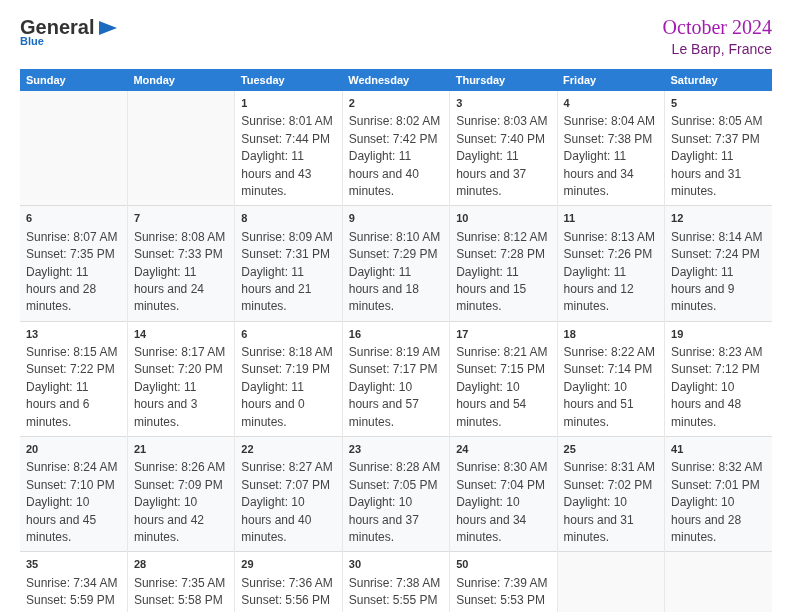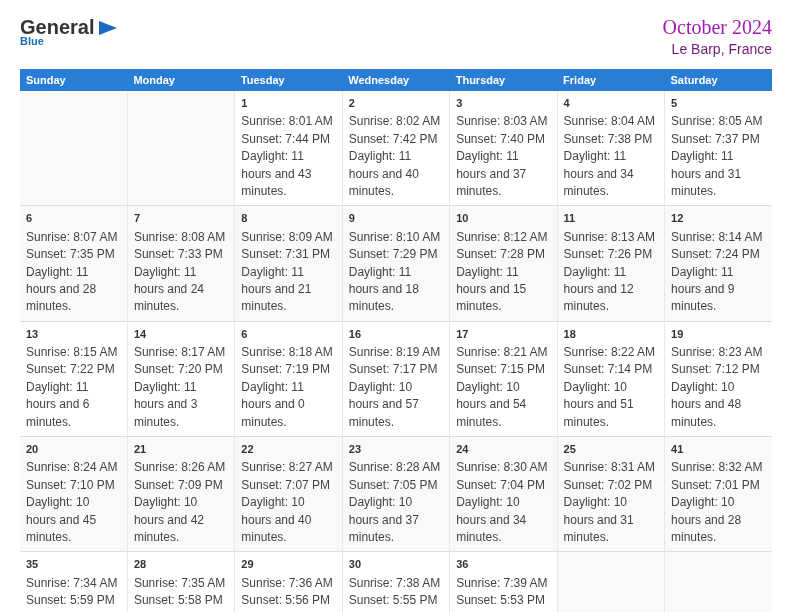--- a/index.html
+++ b/index.html
@@ -245,21 +245,21 @@
           </td>
           <td>
             <span class="day-number">29</span>
             <div class="day-info">Sunrise: 7:36 AM<br>Sunset: 5:56 PM<br>Daylight: 10 hours and 19 minutes.</div>
           </td>
           <td>
             <span class="day-number">30</span>
             <div class="day-info">Sunrise: 7:38 AM<br>Sunset: 5:55 PM<br>Daylight: 10 hours and 17 minutes.</div>
           </td>
           <td>
-            <span class="day-number">36</span>
+            <span class="day-number">50</span>
             <div class="day-info">Sunrise: 7:39 AM<br>Sunset: 5:53 PM<br>Daylight: 10 hours and 14 minutes.</div>
           </td>
           <td class="empty-cell"></td>
           <td class="empty-cell"></td>
         </tr>
       </tbody>
   </table>
 </div>
 
 </body></html>

